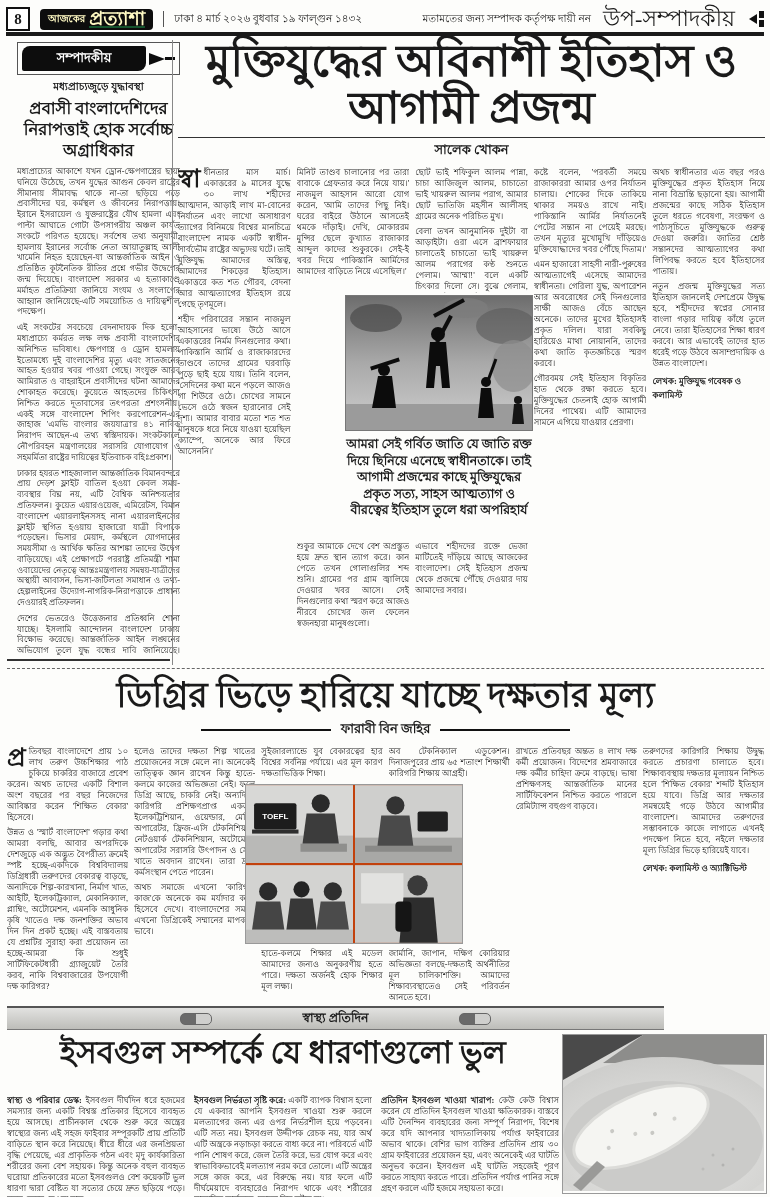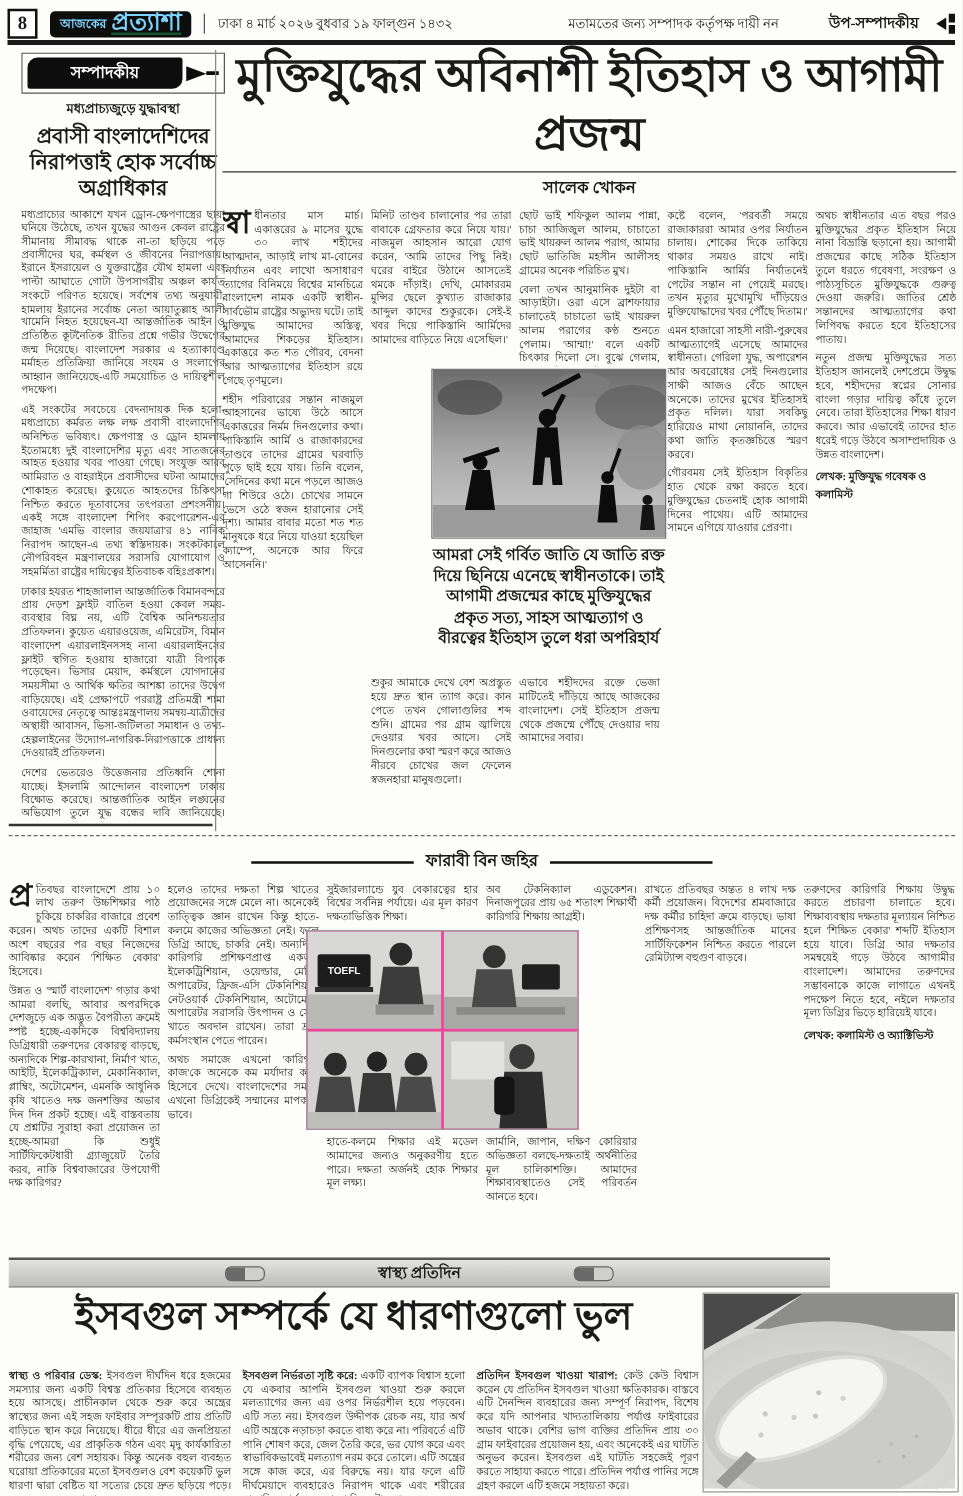--- a/index.html
+++ b/index.html
@@ -3,47 +3,47 @@
 <meta charset="utf-8">
 <style>
   html,body{margin:0;padding:0;background:#e8e8e4;}
   .page{position:relative;width:770px;height:1197px;margin:0 auto;background:#fdfdfb;
         font-family:"Liberation Serif",serif;color:#1a1a1a;overflow:hidden;}
   
   .hdr{position:absolute;left:6px;top:7px;right:6px;height:24px;display:flex;align-items:center;gap:10px;}
   .pgnum{width:20px;height:20px;border:2px solid #111;display:flex;align-items:center;justify-content:center;
          font-size:15px;font-weight:bold;background:#fff;}
   .masthead{height:21px;background:#0d0d0d;border-radius:4px;display:flex;align-items:center;gap:4px;
-            padding:0 8px;color:#7dd3fc;position:relative;}
+            padding:0 8px;color:#fef9c3;position:relative;}
   .masthead .w1{font-size:10px;font-weight:bold;}
   .masthead .w2{font-size:19px;font-weight:bold;border-bottom:2px solid #14532d;line-height:15px;}
   .vdiv{width:1px;height:16px;background:#555;}
   .dateline{font-size:10.5px;white-space:nowrap;}
   .disclaimer{font-size:10.5px;margin-left:auto;white-space:nowrap;}
-  .section-title{font-size:12px;font-weight:bold;margin-left:30px;white-space:nowrap;}
+  .section-title{font-size:22px;font-weight:normal;margin-left:2px;white-space:nowrap;}
   .sec-icon{display:flex;align-items:center;gap:2px;margin-left:4px;}
   .tri-left{width:0;height:0;border-top:5px solid transparent;border-bottom:5px solid transparent;border-right:8px solid #111;}
   .blockbar{width:5px;height:7px;background:#111;}
   .blockcol{display:flex;flex-direction:column;gap:2px;}
   .hdr-rule{position:absolute;left:6px;right:6px;top:32px;height:4px;background:#1a1a1a;}
   
   .editorial{position:absolute;left:17px;top:42px;width:163px;height:614px;overflow:hidden;}
   .ed-banner{border:1px solid #555;padding:3px 4px;margin-bottom:4px;}
   .ed-banner-inner{display:flex;align-items:center;}
   .ed-label-box{background:#0d0d0d;color:#fff;font-weight:bold;font-size:13px;padding:2px 10px;border-radius:8px 2px 8px 2px;flex:1;text-align:center;}
   .pen-nib{width:0;height:0;border-top:6px solid transparent;border-bottom:6px solid transparent;border-left:16px solid #0d0d0d;margin-left:3px;}
   .pen-tail{width:10px;height:3px;background:#0d0d0d;}
   .ed-kicker{text-align:center;font-size:10.5px;font-weight:bold;margin:4px 0 2px;}
   .ed-headline{text-align:center;font-size:16.5px;line-height:21px;font-weight:bold;margin:2px 0 6px;}
   .ed-body p{margin:0 0 5px;font-size:8.3px;line-height:10.8px;text-align:justify;}
   .v-rule{position:absolute;left:172px;top:40px;width:1px;height:625px;background:#888;}
   .ed-bottom-rule{position:absolute;left:7px;top:659px;width:163px;height:2px;background:#333;}
   
   .a1{position:absolute;left:178px;top:38px;width:587px;}
-  .a1-headline{font-size:37px;line-height:47px;font-weight:bold;text-align:center;}
+  .a1-headline{font-size:44px;line-height:47px;font-weight:bold;text-align:center;}
   .a1-rule{border-top:1px solid #333;margin:5px 0 2px;}
   .byline{text-align:center;font-size:13px;font-weight:bold;}
   .a1-body{position:relative;margin-top:6px;height:478px;display:flex;gap:6px;overflow:hidden;}
   .ncol{flex:1;overflow:hidden;}
   .ncol p{margin:0 0 4px;font-size:8.4px;line-height:11px;text-align:justify;}
   .dropcap{float:left;font-size:25px;line-height:23px;font-weight:bold;margin:0 3px 0 0;}
   .sub-a{height:126px;overflow:hidden;}
   .fig-spacer1{height:248px;}
   .sub-a2{height:40px;overflow:hidden;}
   .fig-spacer2{height:162px;}
@@ -51,21 +51,21 @@
   .figure1 .img{border:1px solid #777;display:block;}
   .quote{margin-top:5px;font-size:12.5px;line-height:16.5px;font-weight:bold;text-align:center;}
   .credit{font-size:8.6px;font-weight:bold;margin-top:6px;}
   .dashed-sep{position:absolute;left:7px;top:668px;width:757px;border-top:1px dashed #666;}
   
   .a2{position:absolute;left:7px;top:676px;width:757px;}
   .a2-headline{font-size:35px;line-height:40px;font-weight:bold;text-align:center;}
   .byline-row{display:flex;align-items:center;justify-content:center;gap:10px;margin-top:3px;}
   .byline-rule{width:130px;height:2px;background:#111;}
   .a2-body{position:relative;margin-top:6px;height:258px;display:flex;gap:6px;overflow:hidden;justify-content:space-between;}
-  .figure2{position:absolute;left:238px;top:38px;width:216px;height:158px;background:#ec4899;
+  .figure2{position:absolute;left:238px;top:38px;width:216px;height:158px;background:#c2410c;
            display:grid;grid-template-columns:1fr 1fr;grid-template-rows:1fr 1fr;gap:2px;border:1px solid #999;}
   .figure2 svg{display:block;width:100%;height:100%;}
   
   .health-banner{position:absolute;left:7px;top:1006px;width:657px;height:21px;
                  background:linear-gradient(#e2e2e0,#bdbdb9);border-top:2px solid #555;border-bottom:1px solid #777;
                  display:flex;align-items:center;justify-content:center;gap:90px;}
   .health-banner .label{font-size:12.5px;font-weight:bold;}
   .capsule{width:30px;height:10px;border-radius:5px;border:1px solid #666;
            background:linear-gradient(90deg,#6a6a6a 50%,#cfcfcd 50%);}
   .health{position:absolute;left:7px;top:1034px;width:552px;}
@@ -196,20 +196,21 @@
           <circle cx="172" cy="104" r="4" fill="#151515"></circle>
           <path d="M168 108 L176 108 L178 128 L166 128 Z" fill="#151515"></path>
         </svg>
         <div class="quote">আমরা সেই গর্বিত জাতি যে জাতি রক্ত দিয়ে ছিনিয়ে এনেছে স্বাধীনতাকে। তাই আগামী প্রজন্মের কাছে মুক্তিযুদ্ধের প্রকৃত সত্য, সাহস আত্মত্যাগ ও বীরত্বের ইতিহাস তুলে ধরা অপরিহার্য</div>
       </div>
     </div>
   </div>
   <div class="dashed-sep"></div>
 
   <div class="a2">
+    <div class="a2-headline">ডিগ্রির ভিড়ে হারিয়ে যাচ্ছে দক্ষতার মূল্য</div>
     <div class="byline-row">
       <div class="byline-rule"></div>
       <div class="byline">ফারাবী বিন জহির</div>
       <div class="byline-rule"></div>
     </div>
 
     <div class="a2-body">
       <div class="ncol">
         <p><span class="dropcap">প্র</span><span>তিবছর বাংলাদেশে প্রায় ১০ লাখ তরুণ উচ্চশিক্ষার পাঠ চুকিয়ে চাকরির বাজারে প্রবেশ করেন। অথচ তাদের একটি বিশাল অংশ বছরের পর বছর নিজেদের আবিষ্কার করেন 'শিক্ষিত বেকার' হিসেবে।</span></p>
         <div>

